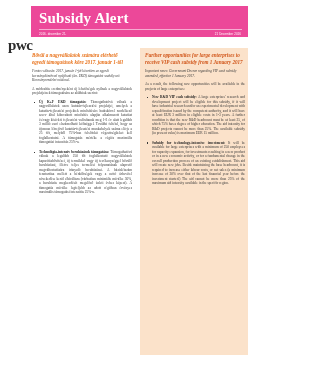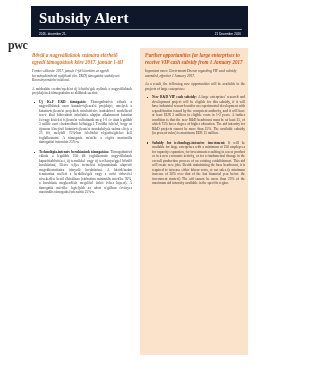--- a/index.html
+++ b/index.html
@@ -8,21 +8,21 @@
     background:#ffffff;
     font-family:"Liberation Serif", serif;
     color:#2b2b2b;
     position:relative;
   }
   .page{position:absolute;inset:0;background:#fff;}
 
   
   .banner{
     position:absolute;left:31px;top:6px;width:217px;height:31px;
-    background:#0f172a;
+    background:#ec4899;
   }
   .banner-title{
     position:absolute;left:8px;top:4px;
     font-family:"Liberation Serif", serif;
     font-size:15px;font-weight:bold;color:#ffffff;
     letter-spacing:.2px;line-height:16px;
     white-space:nowrap;
   }
   .banner-rule{
     position:absolute;left:8px;right:6px;bottom:7.5px;height:1px;
@@ -38,21 +38,21 @@
     position:absolute;right:7px;bottom:1px;
     font-size:2.9px;line-height:4px;color:#ffffff;
     font-family:"Liberation Sans", sans-serif;
     letter-spacing:.1px;white-space:nowrap;
   }
 
   
   .logo{
     position:absolute;left:8px;top:39px;
     font-family:"Liberation Serif", serif;
-    font-size:12px;font-weight:bold;color:#2d2d2d;
+    font-size:15px;font-weight:bold;color:#2d2d2d;
     letter-spacing:-0.4px;line-height:12px;
   }
 
   
   .cream-panel{
     position:absolute;left:140px;top:48px;width:108px;height:307px;
     background:#FBE2CA;
   }
 
   

